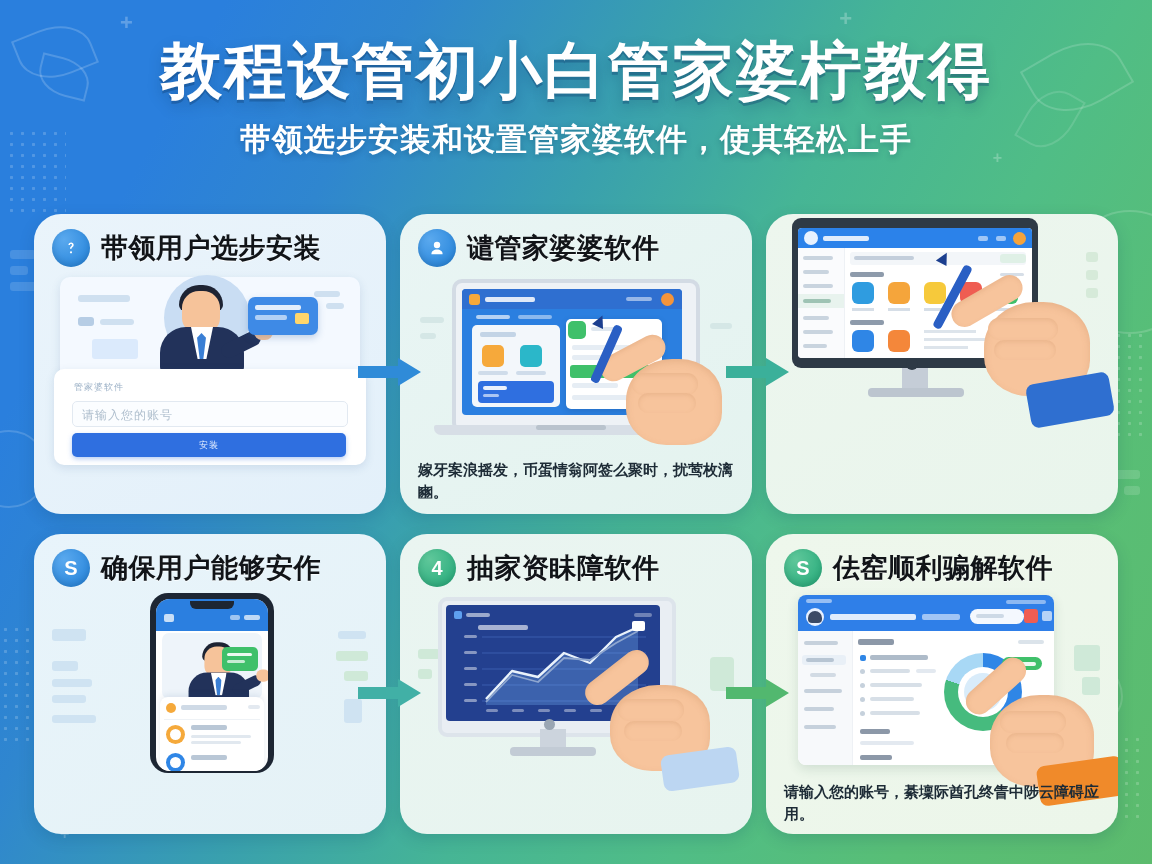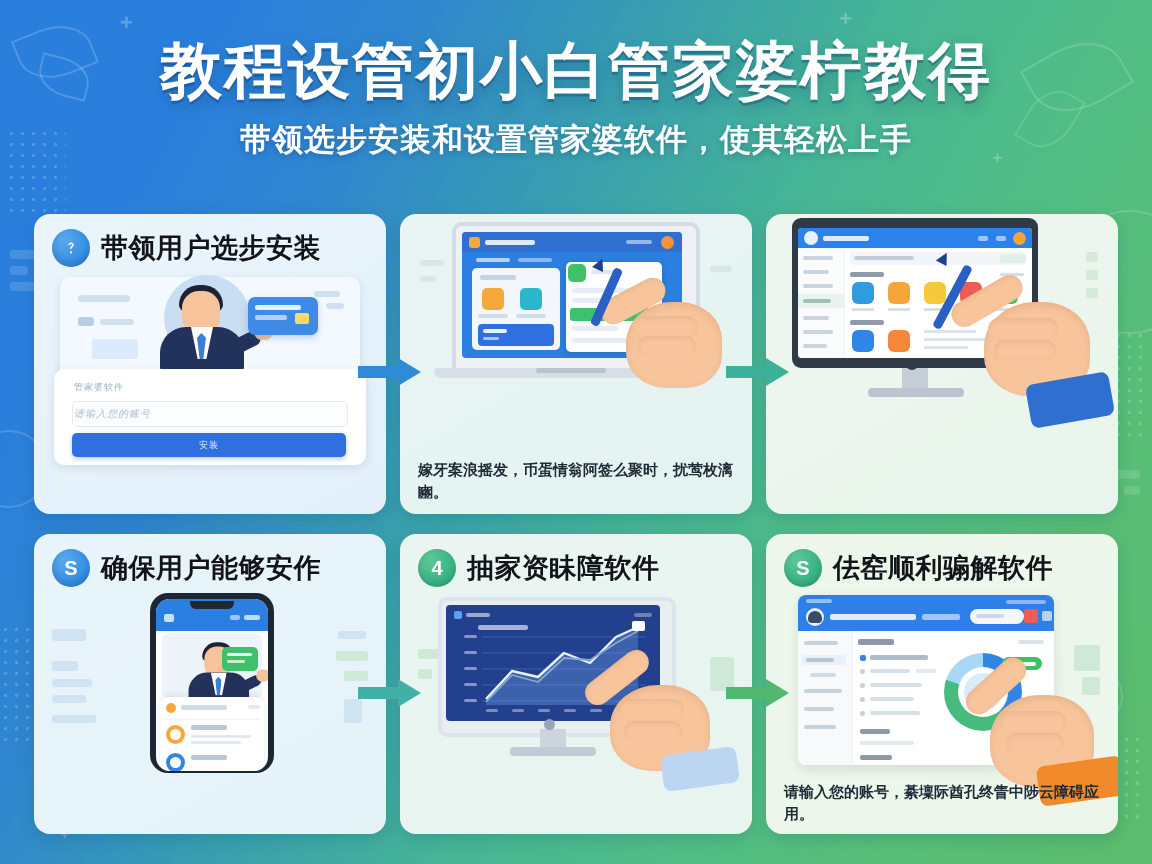--- a/index.html
+++ b/index.html
@@ -45,21 +45,21 @@
     line-height:1.05;white-space:nowrap;
   }
   .subtitle{
     margin-top:16px;font-size:31px;font-weight:700;color:#ffffff;letter-spacing:1px;
     text-shadow:0 2px 6px rgba(10,50,90,.33);white-space:nowrap;
   }
 
   
   .grid{position:absolute;left:34px;top:214px;width:1084px;display:grid;
         grid-template-columns:352px 352px 352px;grid-auto-rows:300px;column-gap:14px;row-gap:20px;z-index:3;}
-  .card{position:relative;border-radius:16px;padding:0;overflow:hidden;
+  .card{position:relative;border-radius:27px;padding:0;overflow:hidden;
         box-shadow:0 5px 16px rgba(9,52,92,.16);}
   .c-bg1{background:linear-gradient(150deg,#eaf4fb 0%,#e3f0fa 100%);}
   .c-bg2{background:linear-gradient(150deg,#e9f5f4 0%,#e4f3ef 100%);}
   .c-bg3{background:linear-gradient(150deg,#edf6ee 0%,#e9f5ec 100%);}
   .c-bg4{background:linear-gradient(150deg,#e8f4fb 0%,#e5f2f6 100%);}
   .c-bg5{background:linear-gradient(150deg,#eaf5f1 0%,#e7f4ef 100%);}
   .c-bg6{background:linear-gradient(150deg,#eef7ec 0%,#ecf6ea 100%);}
 
   .card-head{display:flex;align-items:center;gap:11px;padding:15px 14px 4px 18px;}
   .badge{width:38px;height:38px;border-radius:50%;flex:0 0 38px;display:flex;align-items:center;justify-content:center;
@@ -182,28 +182,37 @@
       </div>
 
       <div style="position:absolute;left:196px;top:24px;width:70px;height:38px;background:#3e8ae6;border-radius:7px;box-shadow:0 3px 7px rgba(40,90,160,.25);"></div>
       <div style="position:absolute;left:203px;top:32px;width:46px;height:5px;background:rgba(255,255,255,.85);border-radius:2px;"></div>
       <div style="position:absolute;left:203px;top:42px;width:32px;height:5px;background:rgba(255,255,255,.6);border-radius:2px;"></div>
       <div style="position:absolute;left:243px;top:40px;width:14px;height:11px;background:#ffd66b;border-radius:2px;"></div>
 
       <div class="panel" style="left:2px;top:96px;width:312px;height:96px;border-radius:10px;"></div>
       <div style="position:absolute;left:22px;top:108px;font-size:9px;color:#9bb0c6;letter-spacing:1px;filter:blur(.7px);">管家婆软件</div>
       <div style="position:absolute;left:20px;top:128px;width:274px;height:24px;border:1px solid #e2e9f1;border-radius:5px;background:#fbfdff;"></div>
-      <div style="position:absolute;left:22px;top:134px;font-size:10px;color:#aebecd;letter-spacing:1px;filter:blur(.7px);font-style:italic;">请输入您的账号</div>
+      <div style="position:absolute;left:30px;top:134px;font-size:12px;color:#aebecd;letter-spacing:1px;filter:blur(.7px);">请输入您的账号</div>
       <div style="position:absolute;left:20px;top:160px;width:274px;height:24px;background:#2f6fe0;border-radius:5px;box-shadow:0 2px 5px rgba(47,111,224,.35);"></div>
       <div style="position:absolute;left:0;top:166px;width:314px;text-align:center;font-size:9px;color:#e7f0ff;letter-spacing:1px;filter:blur(.6px);">安装</div>
     </div>
     <div class="caption"></div>
   </div>
 
   <div class="card c-bg2">
+    <div class="card-head">
+      <div class="badge blue">
+        <svg width="20" height="20" viewBox="0 0 20 20">
+            <circle cx="10" cy="7" r="3.2" fill="#fff"></circle>
+            <path d="M4.4 16.2c0-3 2.6-4.6 5.6-4.6s5.6 1.6 5.6 4.6z" fill="#fff"></path>
+          </svg>
+      </div>
+      <div class="card-title">谴管家婆婆软件</div>
+    </div>
     <div class="illus" style="height:168px;">
       <div class="sk" style="position:absolute;left:2px;top:42px;width:24px;height:6px;background:#d5e7e6;"></div>
       <div class="sk" style="position:absolute;left:2px;top:58px;width:16px;height:6px;background:#d5e7e6;"></div>
       <div class="sk" style="position:absolute;right:2px;top:48px;width:22px;height:6px;background:#d5e7e6;"></div>
 
       <div class="lid" style="left:34px;top:4px;width:240px;height:146px;"></div>
       <div style="position:absolute;left:44px;top:14px;width:220px;height:126px;background:#2b7fe0;border-radius:4px;overflow:hidden;">
 
         <div style="position:absolute;left:0;top:0;width:220px;height:20px;background:#2f6fd0;"></div>
         <div style="position:absolute;left:7px;top:5px;width:11px;height:11px;background:#f6a93b;border-radius:3px;"></div>

